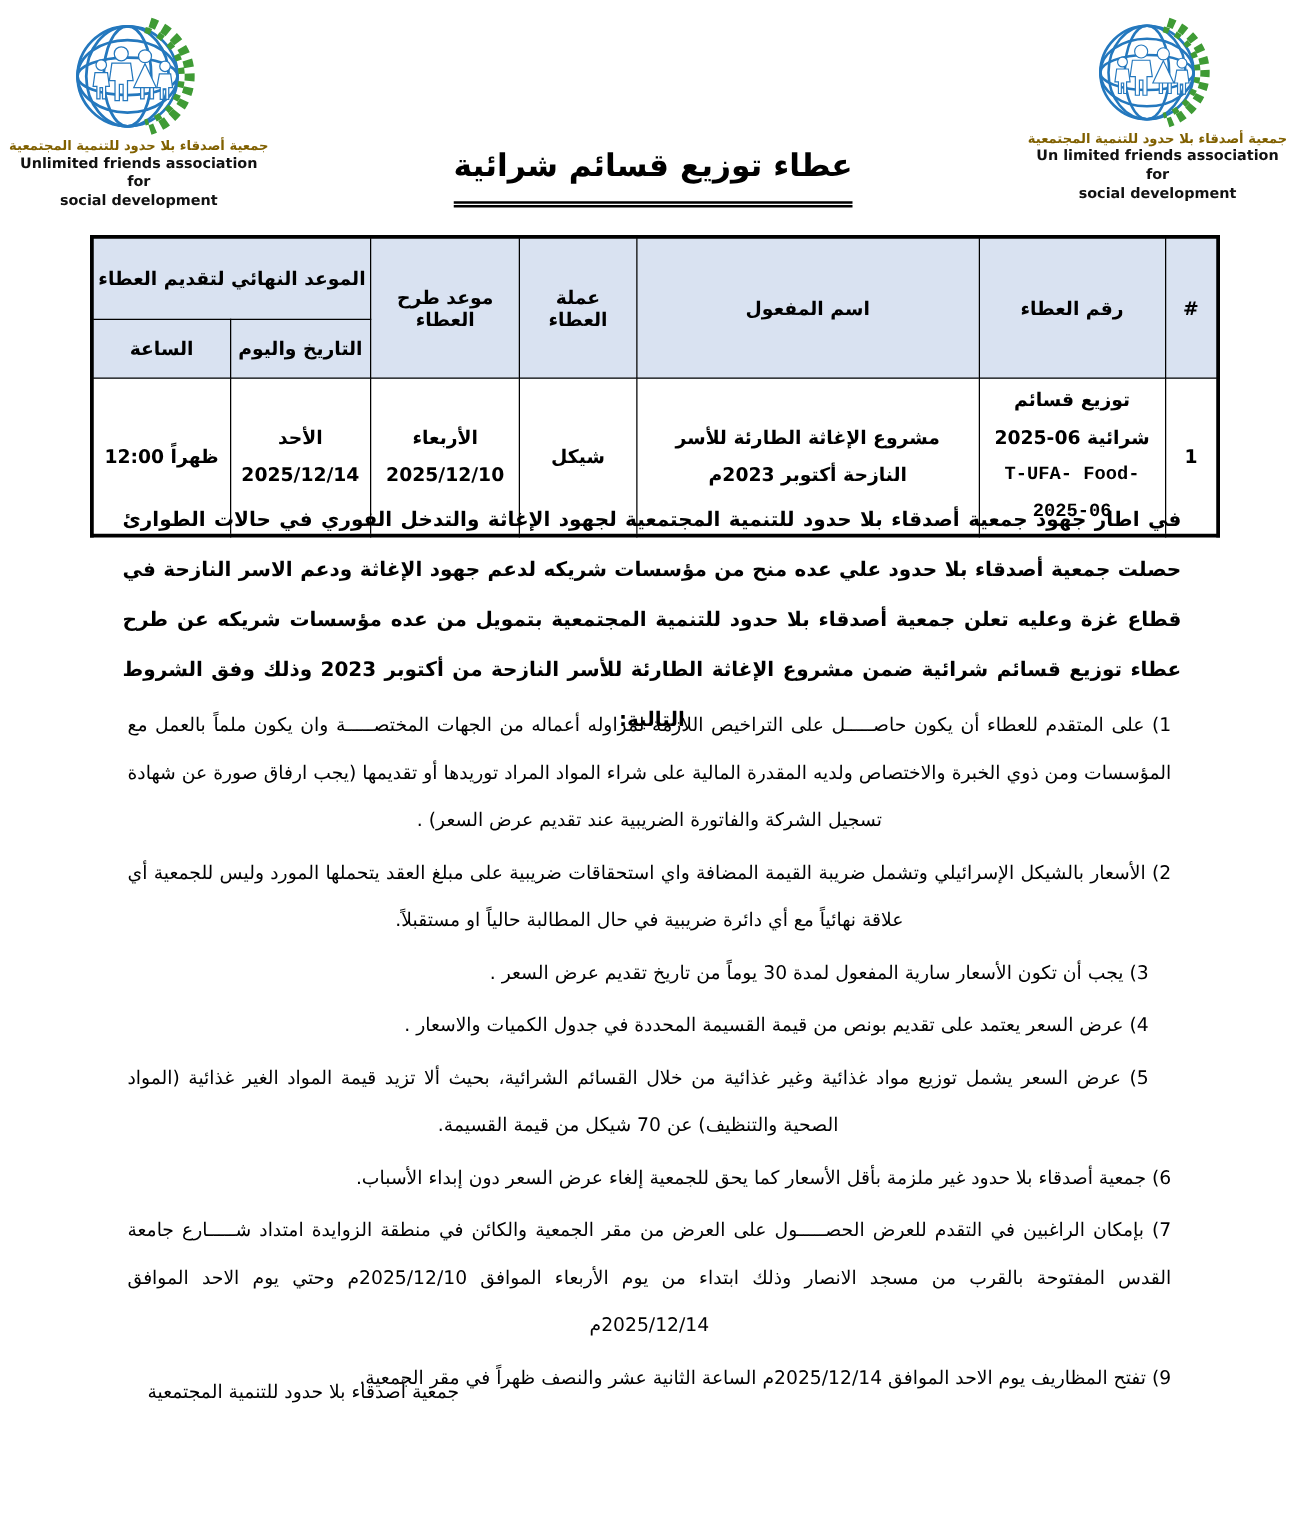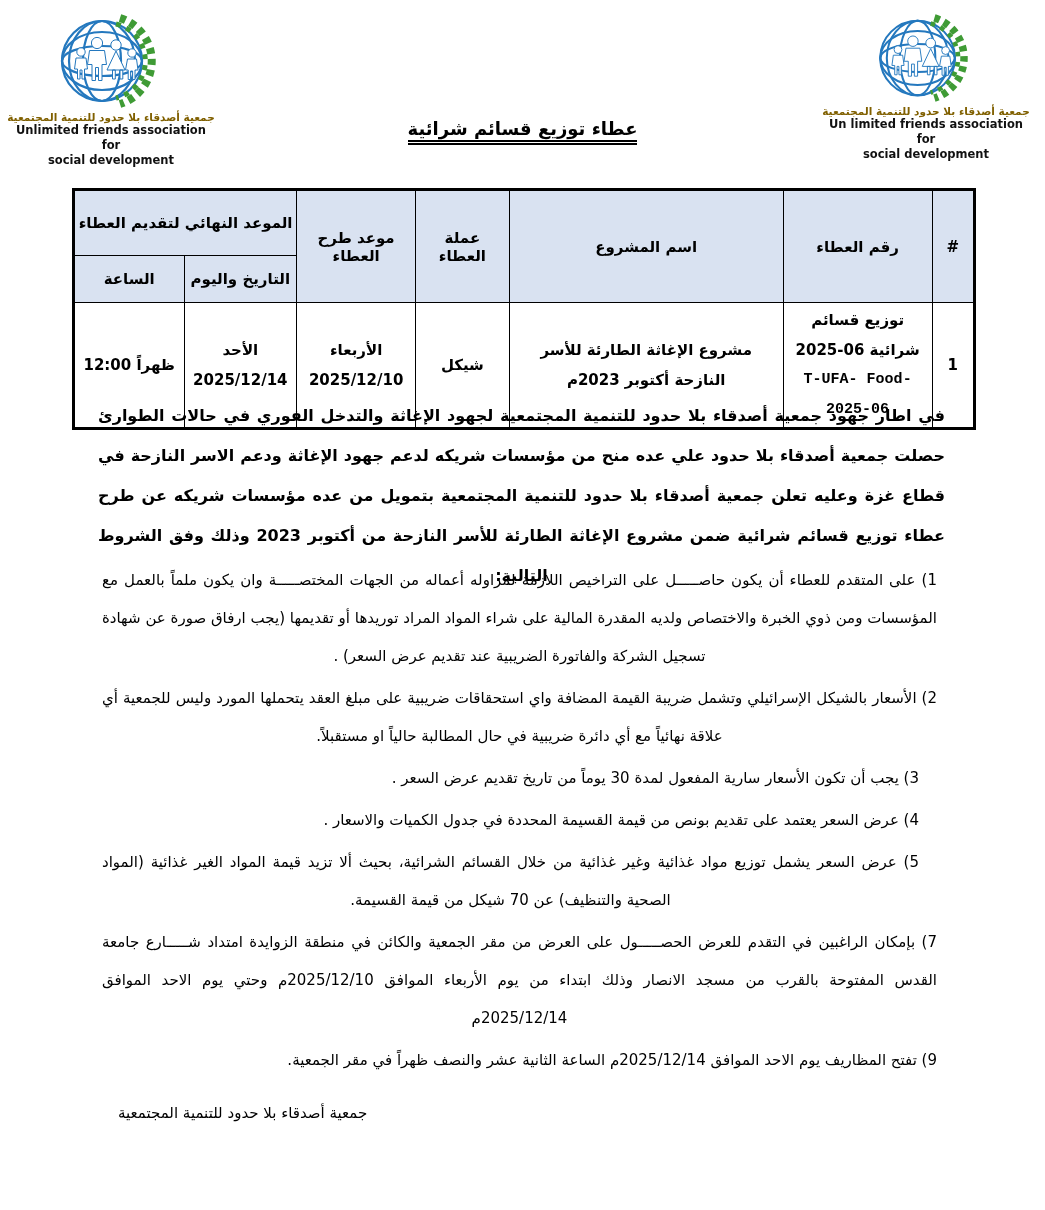--- a/index.html
+++ b/index.html
@@ -8,22 +8,22 @@
   
   .logo{position:absolute;width:210px;text-align:center;}
   .logo-left{top:12px;left:6px;}
   .logo-right{top:12px;right:14px;}
   .logo svg{display:block;margin:0 auto;}
   .logo-ar{font-size:10.5px;font-weight:bold;color:#806000;direction:rtl;margin-top:1px;}
   .logo-en{font-size:11.5px;font-weight:bold;color:#111;line-height:15px;}
 
   
   .title-wrap{position:absolute;top:118px;left:0;width:100%;text-align:center;}
-  .title{display:inline-block;font-size:18px;font-weight:bold;direction:rtl;
-         padding-bottom:1px;border-bottom:5px double #000;}
+  .title{display:inline-block;font-size:25px;font-weight:bold;direction:rtl;
+         padding-bottom:14px;border-bottom:5px double #000;}
 
   
   .tender-table{position:absolute;top:188px;left:72px;width:904px;border-collapse:collapse;direction:rtl;}
   .tender-table th,.tender-table td{border:1px solid #000;text-align:center;vertical-align:middle;
       font-weight:bold;font-size:15px;padding:2px 3px;}
   .tender-table{border:3px solid #000;}
   .tender-table th{background:#d9e2f1;}
   .h1row th{height:60px;}
   .h2row th{height:42px;}
   .drow td{height:74px;}
@@ -117,21 +117,21 @@
       <col style="width:258px">
       <col style="width:88px">
     <col style="width:112px">
       <col style="width:106px">
       <col style="width:104px">
   </colgroup>
   <tbody>
       <tr class="h1row">
     <th rowspan="2">#</th>
     <th rowspan="2">رقم العطاء</th>
-    <th rowspan="2">اسم المشروع</th>
+    <th rowspan="2">اسم المفعول</th>
     <th rowspan="2">عملة العطاء</th>
     <th rowspan="2">موعد طرح العطاء</th>
     <th colspan="2">الموعد النهائي لتقديم العطاء</th>
   </tr>
   <tr class="h2row">
     <th>التاريخ واليوم</th>
     <th>الساعة</th>
   </tr>
   <tr class="drow">
     <td>1</td>
@@ -158,17 +158,18 @@
   </table>
 
 <div class="intro">في اطار جهود جمعية أصدقاء بلا حدود للتنمية المجتمعية لجهود الإغاثة والتدخل الفوري في حالات الطوارئ حصلت جمعية أصدقاء بلا حدود علي عده منح من مؤسسات شريكه لدعم جهود الإغاثة ودعم الاسر النازحة في قطاع غزة وعليه تعلن جمعية أصدقاء بلا حدود للتنمية المجتمعية بتمويل من عده مؤسسات شريكه عن طرح عطاء توزيع قسائم شرائية ضمن مشروع الإغاثة الطارئة للأسر النازحة من أكتوبر 2023 وذلك وفق الشروط التالية:</div>
 
 <div class="conds">
   <div class="cond center-last">1) على المتقدم للعطاء أن يكون حاصـــــل على التراخيص اللازمة لمزاوله أعماله من الجهات المختصـــــة وان يكون ملماً بالعمل مع المؤسسات ومن ذوي الخبرة والاختصاص ولديه المقدرة المالية على شراء المواد المراد توريدها أو تقديمها (يجب ارفاق صورة عن شهادة تسجيل الشركة والفاتورة الضريبية عند تقديم عرض السعر) .</div>
   <div class="cond center-last">2) الأسعار بالشيكل الإسرائيلي وتشمل ضريبة القيمة المضافة واي استحقاقات ضريبية على مبلغ العقد يتحملها المورد وليس للجمعية أي علاقة نهائياً مع أي دائرة ضريبية في حال المطالبة حالياً او مستقبلاً.</div>
   <div class="cond indent">3) يجب أن تكون الأسعار سارية المفعول لمدة 30 يوماً من تاريخ تقديم عرض السعر .</div>
   <div class="cond indent">4) عرض السعر يعتمد على تقديم بونص من قيمة القسيمة المحددة في جدول الكميات والاسعار .</div>
   <div class="cond indent center-last">5) عرض السعر يشمل توزيع مواد غذائية وغير غذائية من خلال القسائم الشرائية، بحيث ألا تزيد قيمة المواد الغير غذائية (المواد الصحية والتنظيف) عن 70 شيكل من قيمة القسيمة.</div>
+  <div class="cond">6) جمعية أصدقاء بلا حدود غير ملزمة بأقل الأسعار كما يحق للجمعية إلغاء عرض السعر دون إبداء الأسباب.</div>
   <div class="cond center-last">7) بإمكان الراغبين في التقدم للعرض الحصـــــول على العرض من مقر الجمعية والكائن في منطقة الزوايدة امتداد شـــــارع جامعة القدس المفتوحة بالقرب من مسجد الانصار وذلك ابتداء من يوم الأربعاء الموافق 2025/12/10م وحتي يوم الاحد الموافق 2025/12/14م</div>
   <div class="cond">9) تفتح المظاريف يوم الاحد الموافق 2025/12/14م الساعة الثانية عشر والنصف ظهراً في مقر الجمعية.</div>
 </div>
 
 <div class="footer-line">جمعية أصدقاء بلا حدود للتنمية المجتمعية</div>
 
 </body></html>

